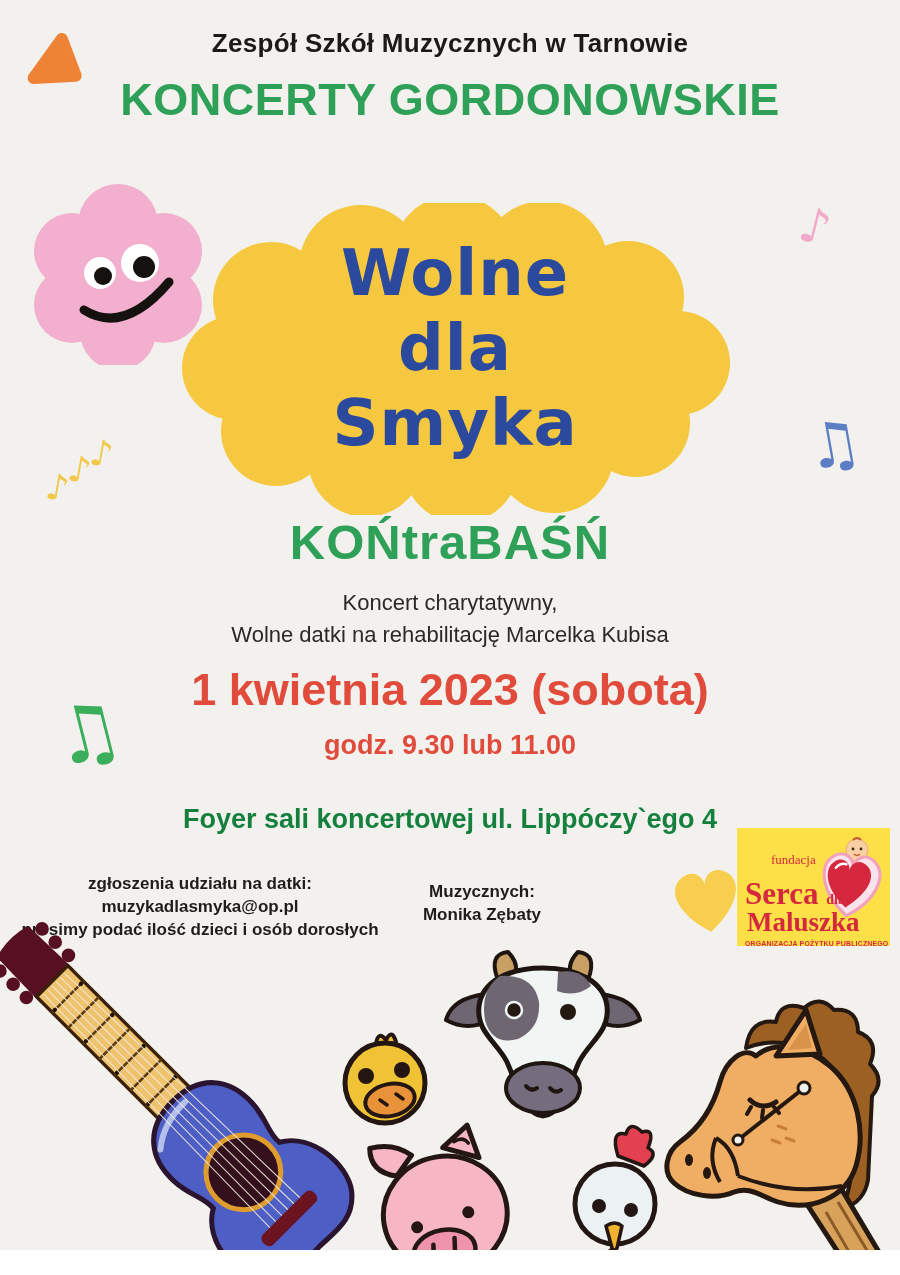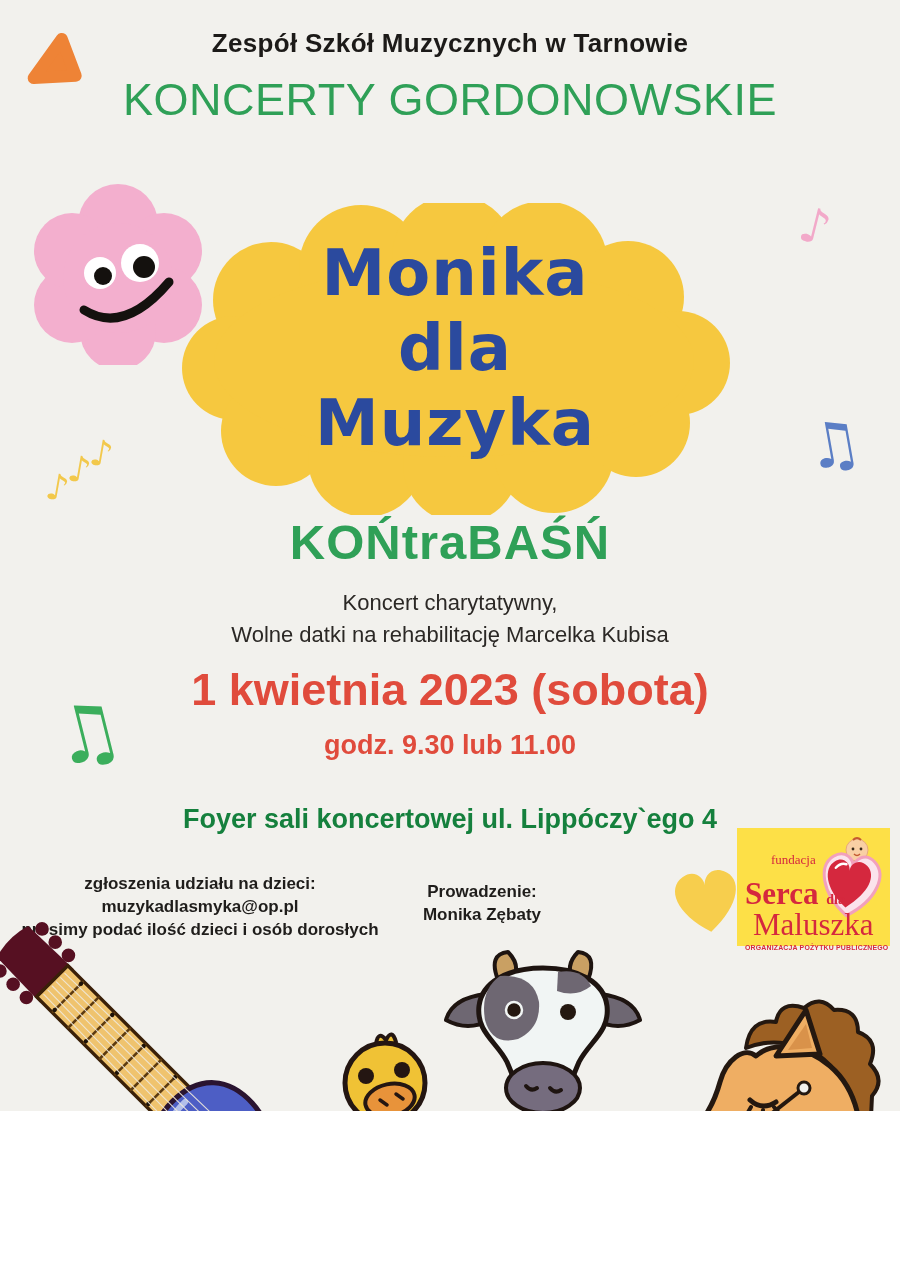--- a/index.html
+++ b/index.html
@@ -1,22 +1,22 @@
 <!DOCTYPE html>
 <html><head>
 <meta charset="utf-8">
 <style>
   html,body{margin:0;padding:0;}
   .poster{
-    position:relative;width:900px;height:1111px;background:#F2F1ED;
+    position:relative;width:900px;height:1250px;background:#F2F1ED;
     overflow:hidden;font-family:"Liberation Sans",sans-serif;color:#262320;
   }
   .ctr{position:absolute;left:0;width:100%;text-align:center;}
   .school{top:28px;font-size:26px;font-weight:bold;color:#1c1a18;letter-spacing:.3px;}
-  .series{top:74px;font-size:45px;font-weight:normal;color:#2FA057;letter-spacing:.5px;}
+  .series{top:74px;font-size:45px;font-weight:bold;color:#2FA057;letter-spacing:.5px;}
   .audience{top:140px;font-size:23px;font-weight:bold;color:#2FA057;}
   .cloud-svg{position:absolute;left:176px;top:203px;}
   .cloud-text{position:absolute;left:205px;top:236px;width:500px;text-align:center;
     font-size:64px;line-height:75px;font-weight:bold;color:#2B4A9E;
     font-family:"DejaVu Sans",sans-serif;letter-spacing:1px;}
   .concert-title{top:514px;font-size:49px;font-weight:bold;color:#2FA057;letter-spacing:1px;}
   .charity1{top:590px;font-size:22px;color:#2b2825;}
   .charity2{top:622px;font-size:22px;color:#2b2825;}
   .date{top:664px;font-size:45px;font-weight:bold;color:#E04B3C;}
   .time{top:730px;font-size:27px;font-weight:bold;color:#E04B3C;}
@@ -31,21 +31,21 @@
   .note-g{color:#3BAE5C;font-size:78px;left:52px;top:694px;transform:rotate(-14deg);}
   .note-p{color:#F2A9C9;font-size:48px;left:800px;top:202px;transform:rotate(14deg);}
   .note-b{color:#5B7EC5;font-size:62px;left:806px;top:414px;transform:rotate(-10deg);}
   .logo{position:absolute;left:737px;top:828px;width:153px;height:118px;background:#fde047;}
   .logo-heart{position:absolute;right:0px;top:6px;}
   .logo-texts{position:relative;z-index:2;color:#D5283E;
     font-family:"Liberation Serif",serif;line-height:1;}
   .logo-fundacja{font-size:13px;margin:25px 0 0 34px;}
   .logo-serca{font-size:31px;font-weight:bold;margin:12px 0 0 8px;}
   .logo-dla{font-size:14px;font-weight:bold;}
-  .logo-maluszka{font-size:31px;font-weight:normal;margin:0 0 0 16px;}
+  .logo-maluszka{font-size:27px;font-weight:bold;margin:0 0 0 10px;}
   .logo-opp{font-size:6.9px;font-weight:bold;margin:5px 0 0 8px;letter-spacing:.2px;
     font-family:"Liberation Sans",sans-serif;}
   .guitar{position:absolute;left:-43px;top:917px;transform-origin:85px 60px;
     transform:rotate(-45deg) scale(0.85);}
   .pig{position:absolute;left:368px;top:1126px;transform:rotate(-10deg);}
 </style>
 </head>
 <body>
 
 <div class="poster">
@@ -85,47 +85,47 @@
       <circle cx="502" cy="160" r="52"></circle>
         <circle cx="100" cy="228" r="55"></circle>
       <circle cx="190" cy="256" r="58"></circle>
         <circle cx="285" cy="262" r="58"></circle>
       <circle cx="378" cy="250" r="60"></circle>
         <circle cx="460" cy="220" r="54"></circle>
       <ellipse cx="278" cy="158" rx="240" ry="96"></ellipse>
     </g>
   </svg>
   <div class="cloud-text">
-    <div>Monika</div>
+    <div>Wolne</div>
     <div>dla</div>
-    <div>Muzyka</div>
+    <div>Smyka</div>
   </div>
 
   <span class="note note-y" style="left:46px;top:470px;transform:rotate(10deg);">♪</span>
   <span class="note note-y" style="left:68px;top:452px;transform:rotate(10deg);">♪</span>
   <span class="note note-y" style="left:90px;top:436px;transform:rotate(10deg);">♪</span>
   <span class="note note-p">♪</span>
   <span class="note note-b">♫</span>
   <span class="note note-g">♫</span>
 
   <div class="ctr charity1">Koncert charytatywny,</div>
   <div class="ctr concert-title">KOŃtraBAŚŃ</div>
   <div class="ctr charity2">Wolne datki na rehabilitację Marcelka Kubisa</div>
   <div class="ctr date">1 kwietnia 2023 (sobota)</div>
   <div class="ctr time">godz. 9.30 lub 11.00</div>
   <div class="ctr venue">Foyer sali koncertowej ul. Lippóczy`ego 4</div>
 
   <div class="signup">
-    <div>zgłoszenia udziału na dzieci:</div>
+    <div>zgłoszenia udziału na datki:</div>
     <div>muzykadlasmyka@op.pl</div>
     <div>prosimy podać ilość dzieci i osób dorosłych</div>
   </div>
 
   <div class="host">
-    <div>Prowadzenie:</div>
+    <div>Muzycznych:</div>
     <div>Monika Zębaty</div>
   </div>
 
   <svg class="deco" style="left:666px;top:862px;transform:rotate(-8deg);" width="82" height="78" viewBox="0 0 82 78">
     <path d="M41 70 C8 47 3 21 20 12 C33 5 41 16 41 23 C41 16 49 5 62 12 C79 21 74 47 41 70 Z" fill="#F7CE4D"></path>
   </svg>
 
   <div class="logo">
     <svg class="logo-heart" width="78" height="90" viewBox="0 0 78 90">
       <g>

